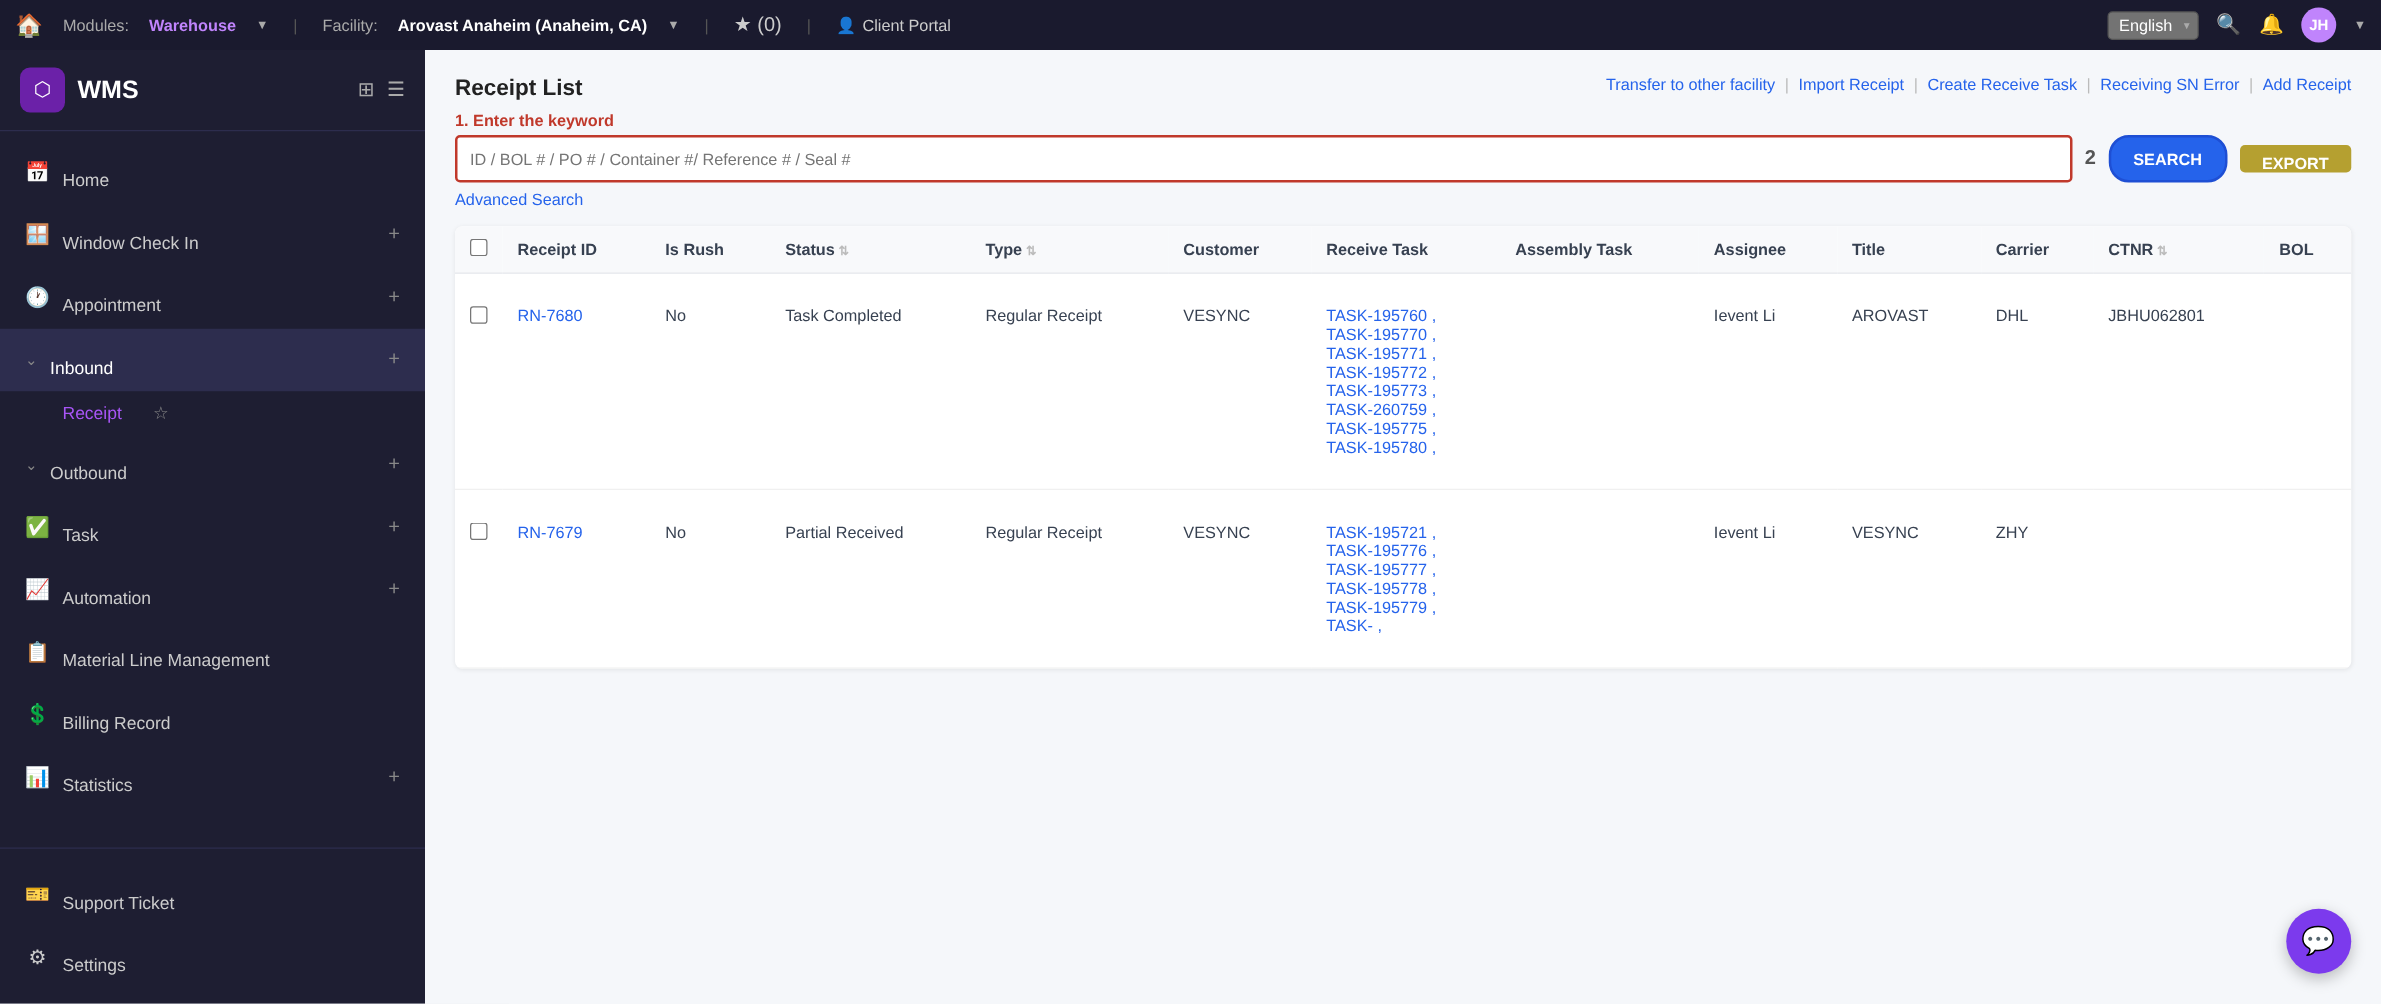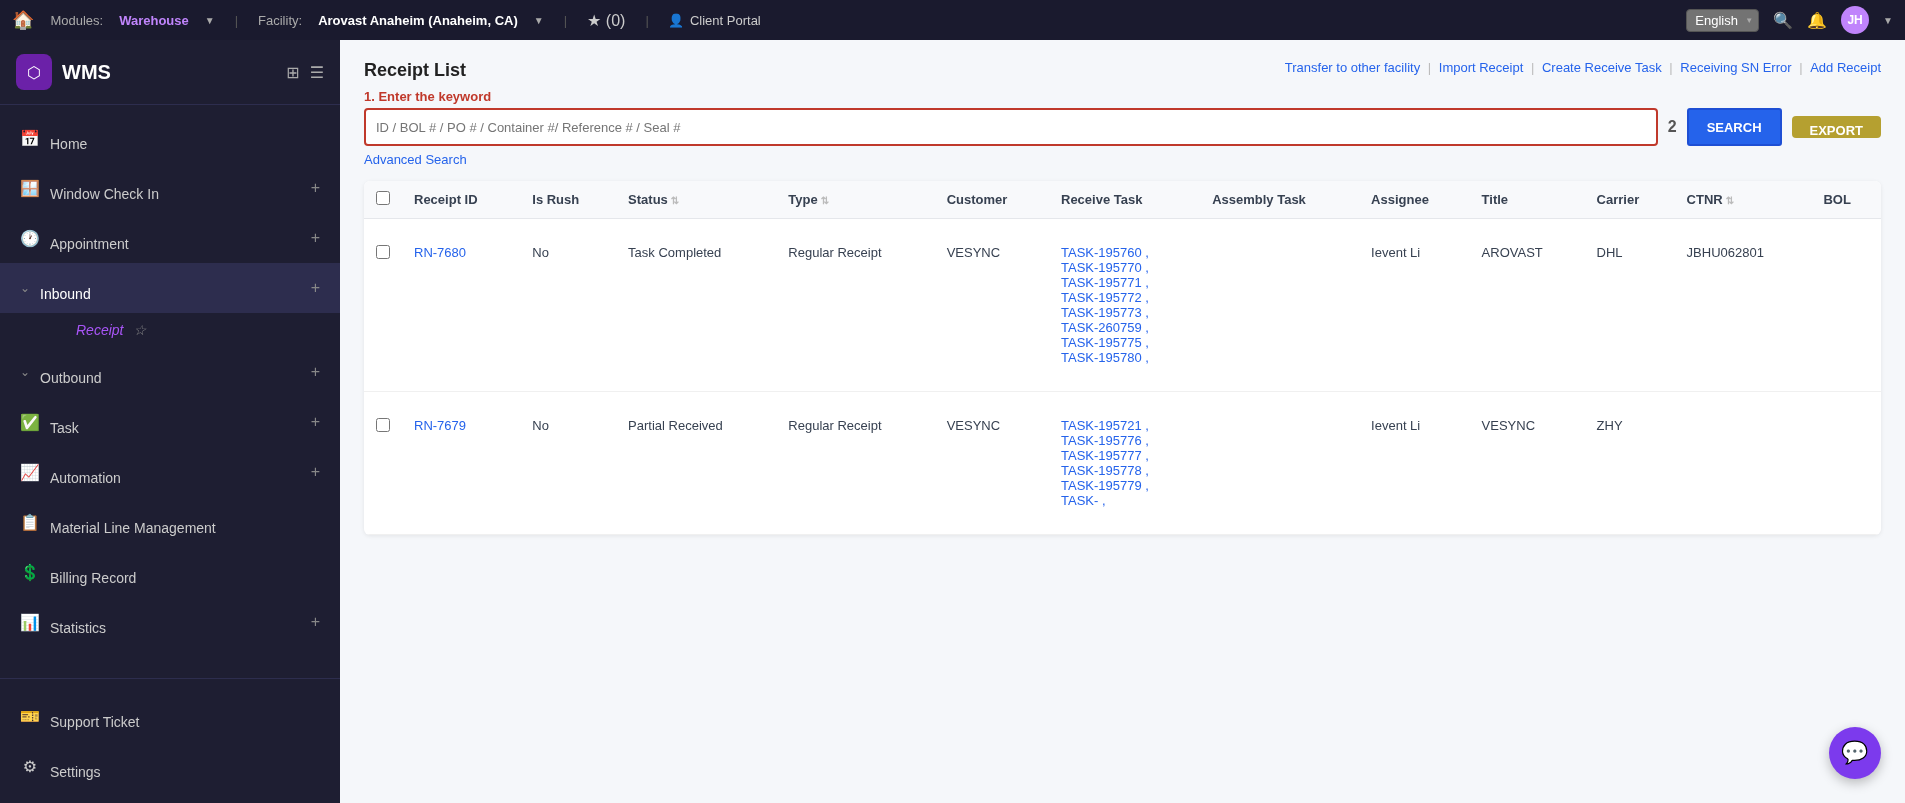--- a/index.html
+++ b/index.html
@@ -83,26 +83,25 @@
       border-radius: 0;
       transition: background 0.15s;
     }
     .nav-item.active { background: #2d2d4e; color: #fff; }
     .nav-item .nav-icon { font-size: 16px; width: 20px; text-align: center; flex-shrink: 0; }
     .nav-item .nav-label { flex: 1; margin-top: 12px; }
     .nav-item .nav-plus { color: #888; font-size: 16px; }
     .nav-item .nav-chevron { color: #888; font-size: 12px; }
 
     .nav-sub-item {
-      display: flex; align-items: center; gap: 10px;
-      padding: 9px 20px 9px 76px;
+      display: flex; align-items: center; gap: 25px;
+      padding: 9px 20px 9px 50px;
       cursor: pointer;
       color: #a855f7;
       font-size: 14px;
-      font-style: italic;
     }
     .nav-sub-item .star { color: #888; font-size: 14px; }
 
     .sidebar-footer { padding: 12px 0; border-top: 1px solid #2d2d4e; }
 
     
     .main-content {
       flex: 1;
       background: #f5f7fa;
       overflow-y: auto;
@@ -133,21 +132,21 @@
       width: 100%;
       font-size: 13px;
       color: #555;
       background: transparent;
     }
 
     .btn-search {
       background: #2563eb;
       color: #fff;
       border: 2px solid #1e4fd4;
-      border-radius: 3px;
+      border-radius: 16px;
       padding: 7px 18px;
       font-size: 13px;
       font-weight: bold;
       cursor: pointer;
       height: 38px;
     }
     .btn-export {
       background: #b5a030;
       color: #fff;
       border: none;

